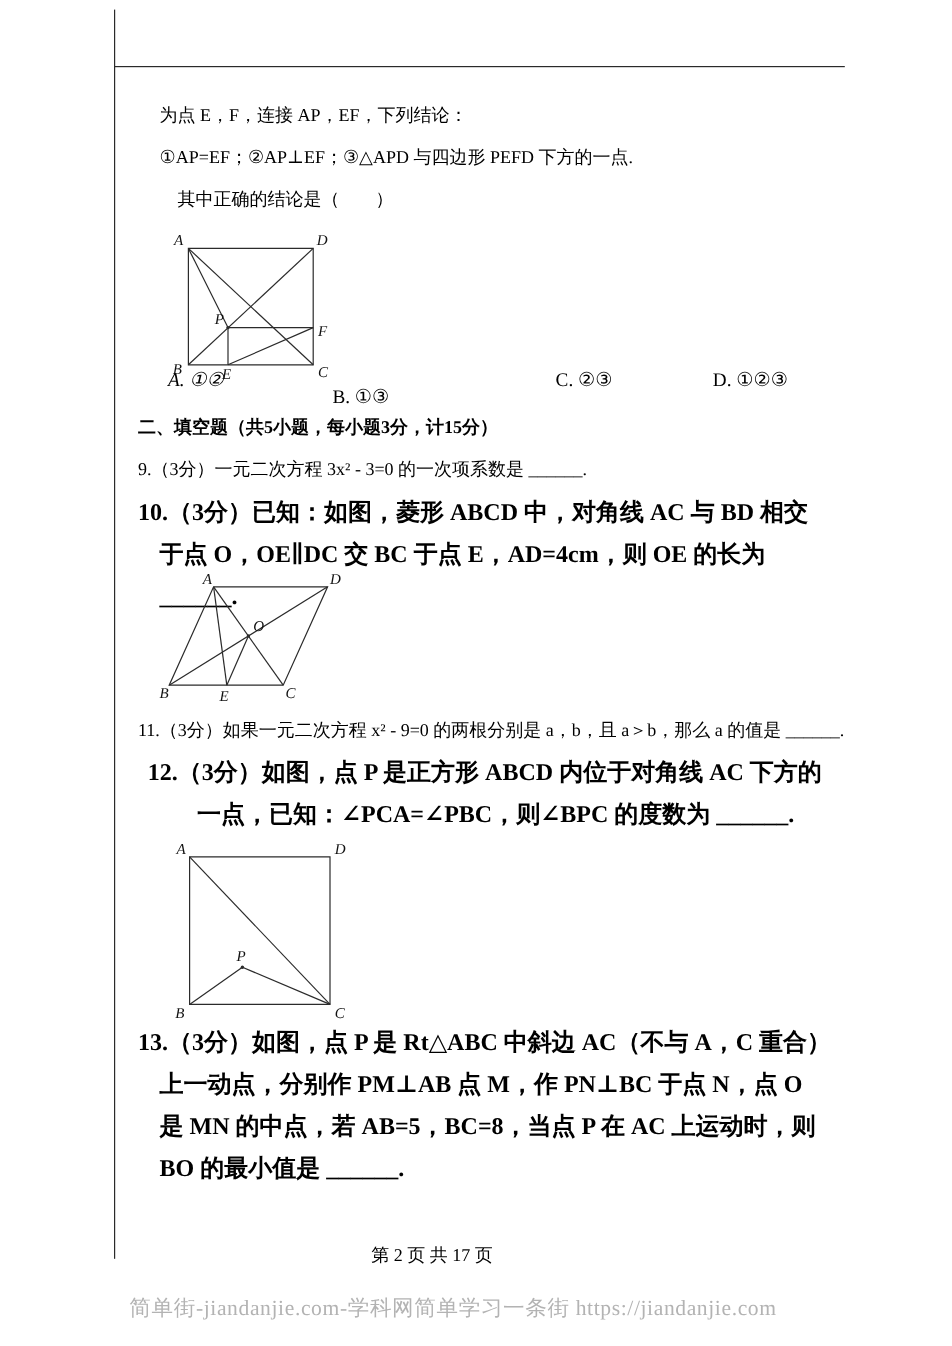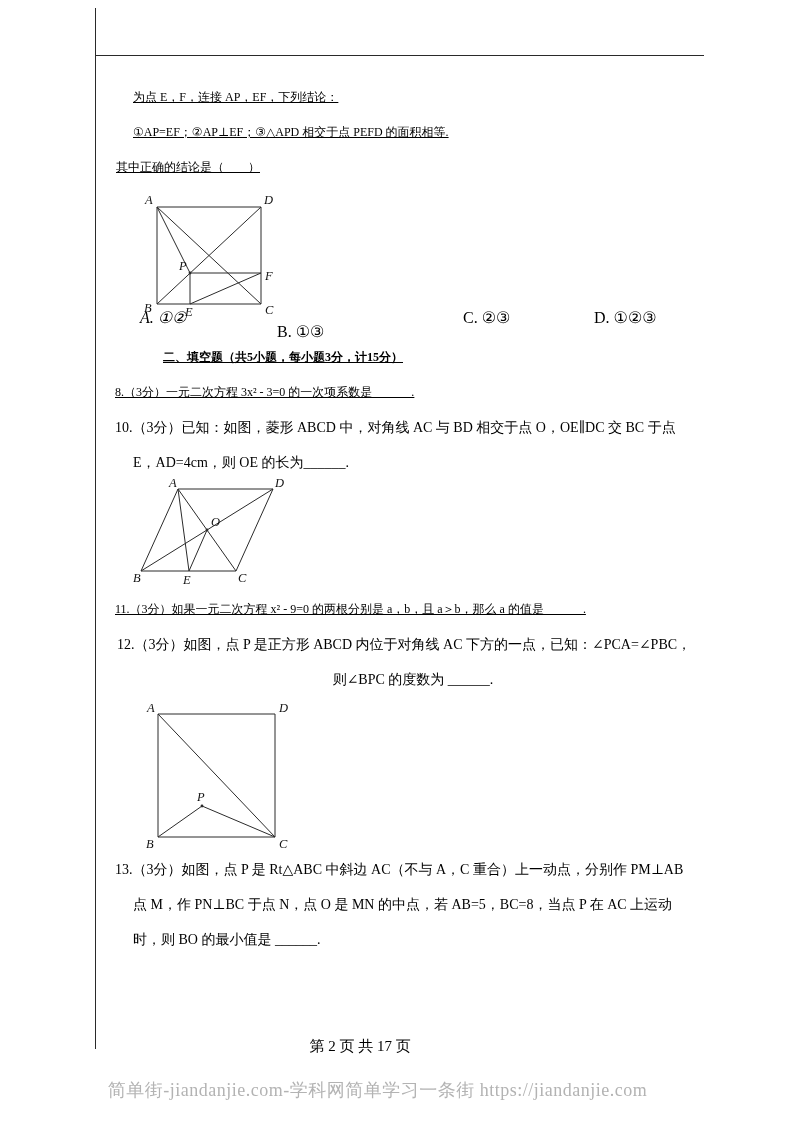--- a/index.html
+++ b/index.html
@@ -6,24 +6,24 @@
   html, body { margin: 0; padding: 0; }
   body {
     width: 793px; height: 1122px;
     background: #ffffff;
     position: relative;
     overflow: hidden;
     font-family: "Liberation Serif", "DejaVu Serif", serif;
     color: #000;
   }
   .abs { position: absolute; }
-  .txt { font-size: 12px; line-height: 35px; margin: 0; white-space: nowrap; text-decoration: underline; }
+  .txt { font-size: 15px; line-height: 35px; margin: 0; white-space: nowrap; }
   .wrap {
-    font-size: 14px; line-height: 35px; margin: 0;
-    width: 578px; padding-left: 18px; text-indent: -18px;
+    font-size: 20px; line-height: 35px; margin: 0;
+    width: 578px; padding-left: 18px; text-indent: -18px; font-weight: bold;
   }
   .vline { left: 95px; top: 8px; width: 1px; height: 1041px; background: #2a2a2a; }
   .hline { left: 95px; top: 55px; width: 609px; height: 1px; background: #2a2a2a; }
   .sec-title { font-weight: bold; }
   .choices { display: flex; font-size: 16px; line-height: 24px; }
   .choices span:nth-child(1) { width: 137px; font-style: italic; }
   .choices span:nth-child(2) { width: 138px; margin-top: 14px; }
   .choices span:nth-child(3) { width: 131px; margin-left: 48px; }
   svg { overflow: visible; display: block; }
   svg .fl path, svg .fl line { fill: none; stroke: #2b2b2b; stroke-width: 1; }
@@ -36,23 +36,23 @@
   .wm { width: 755px; text-align: center; font-size: 18px; color: #b3b3b3; letter-spacing: 0.5px; }
 </style>
 </head>
 <body>
 
 <div class="abs vline"></div>
 <div class="abs hline"></div>
 
 <p class="abs txt" style="left:133px; top:80px;">为点 E，F，连接 AP，EF，下列结论：</p>
 
-<p class="abs txt" style="left:133px; top:115px;">①AP=EF；②AP⊥EF；③△APD 相交于点 PEFD 的面积相等.</p>
+<p class="abs txt" style="left:133px; top:115px;">①AP=EF；②AP⊥EF；③△APD 与四边形 PEFD 下方的一点.</p>
 
-<p class="abs txt" style="left:116px; top:150px;">其中正确的结论是（　　）</p>
+<p class="abs txt" style="left:148px; top:150px;">其中正确的结论是（　　）</p>
 
 <svg class="abs" style="left:137px; top:192px;" width="145" height="125" viewBox="0 0 145 125">
   <g class="fl">
     <path d="M20 15 H124 V112 H20 Z"></path>
     <line x1="20" y1="112" x2="124" y2="15"></line>
     <line x1="20" y1="15" x2="124" y2="112"></line>
     <line x1="20" y1="15" x2="53" y2="81"></line>
     <line x1="53" y1="81" x2="53" y2="112"></line>
     <line x1="53" y1="81" x2="124" y2="81"></line>
     <line x1="53" y1="112" x2="124" y2="81"></line>
@@ -67,23 +67,23 @@
   <text x="42" y="78">P</text>
 </svg>
 
 <div class="abs choices" style="left:140px; top:306px;">
   <span>A. ①②</span>
   <span>B. ①③</span>
   <span>C. ②③</span>
   <span>D. ①②③</span>
 </div>
 
-<p class="abs txt sec-title" style="left:115px; top:340px;margin-left:48px;">二、填空题（共5小题，每小题3分，计15分）</p>
+<p class="abs txt sec-title" style="left:115px; top:340px;">二、填空题（共5小题，每小题3分，计15分）</p>
 
-<p class="abs txt" style="left:115px; top:375px;">8.（3分）一元二次方程 3x² - 3=0 的一次项系数是 ______.</p>
+<p class="abs txt" style="left:115px; top:375px;">9.（3分）一元二次方程 3x² - 3=0 的一次项系数是 ______.</p>
 
 <p class="abs wrap" style="left:115px; top:410px;">10.（3分）已知：如图，菱形 ABCD 中，对角线 AC 与 BD 相交于点 O，OE∥DC 交 BC 于点 E，AD=4cm，则 OE 的长为______.</p>
 
 <svg class="abs" style="left:133px; top:479px;" width="150" height="108" viewBox="0 0 150 108">
   <g class="fl">
     <path d="M45 10 L140 10 L103 92 L8 92 Z"></path>
     <line x1="45" y1="10" x2="103" y2="92"></line>
     <line x1="8" y1="92" x2="140" y2="10"></line>
     <line x1="74" y1="51" x2="56" y2="92"></line>
     <line x1="45" y1="10" x2="56" y2="92"></line>

